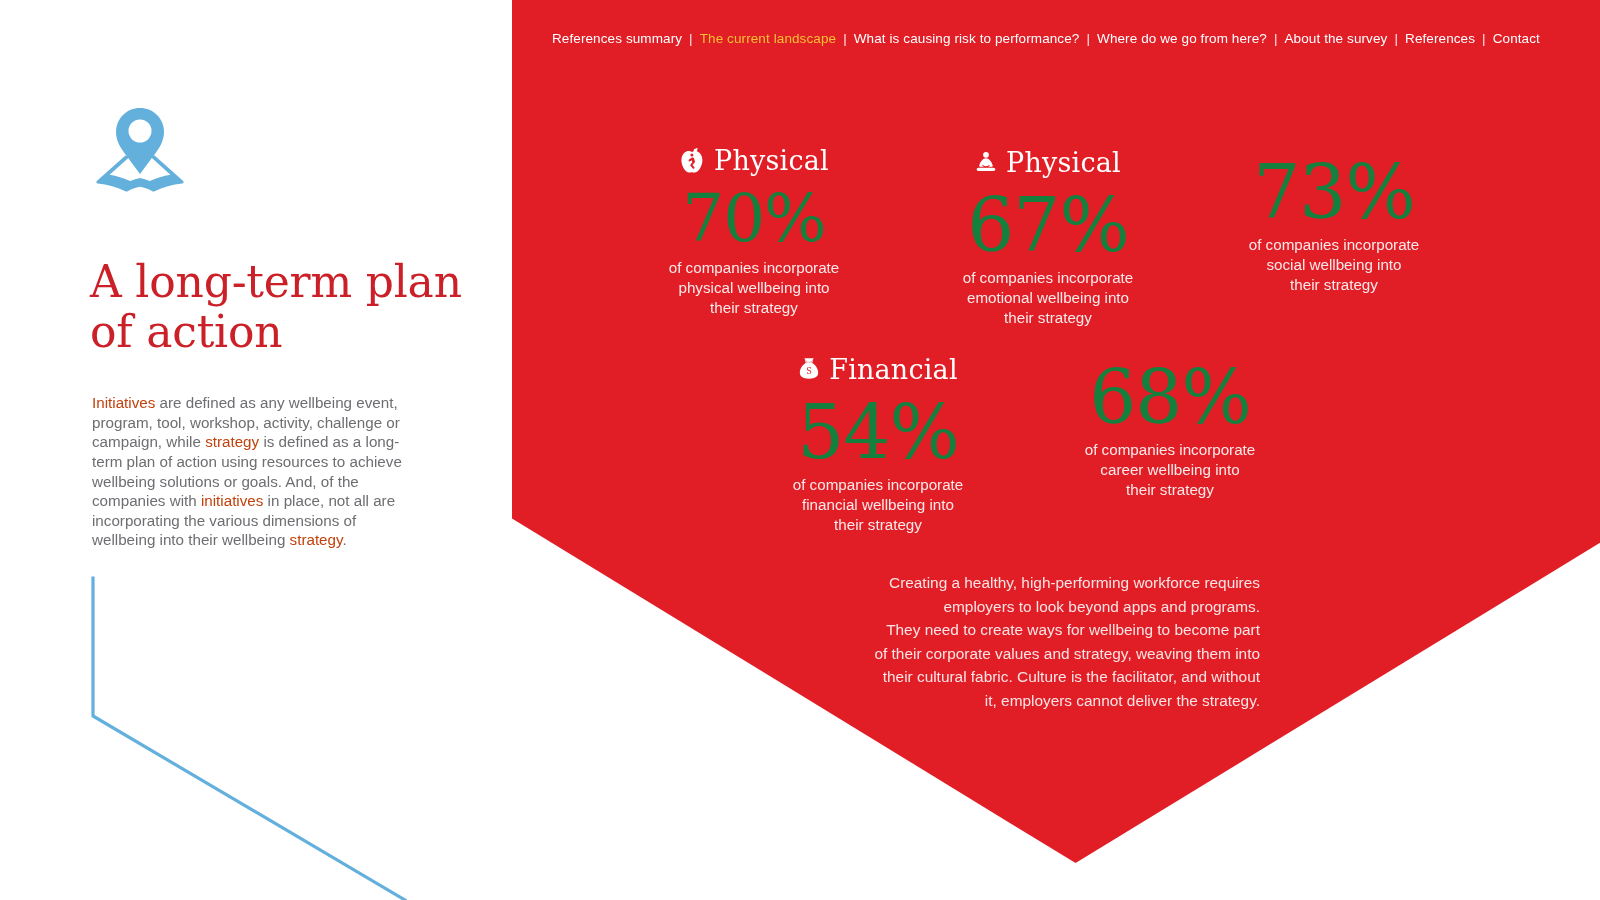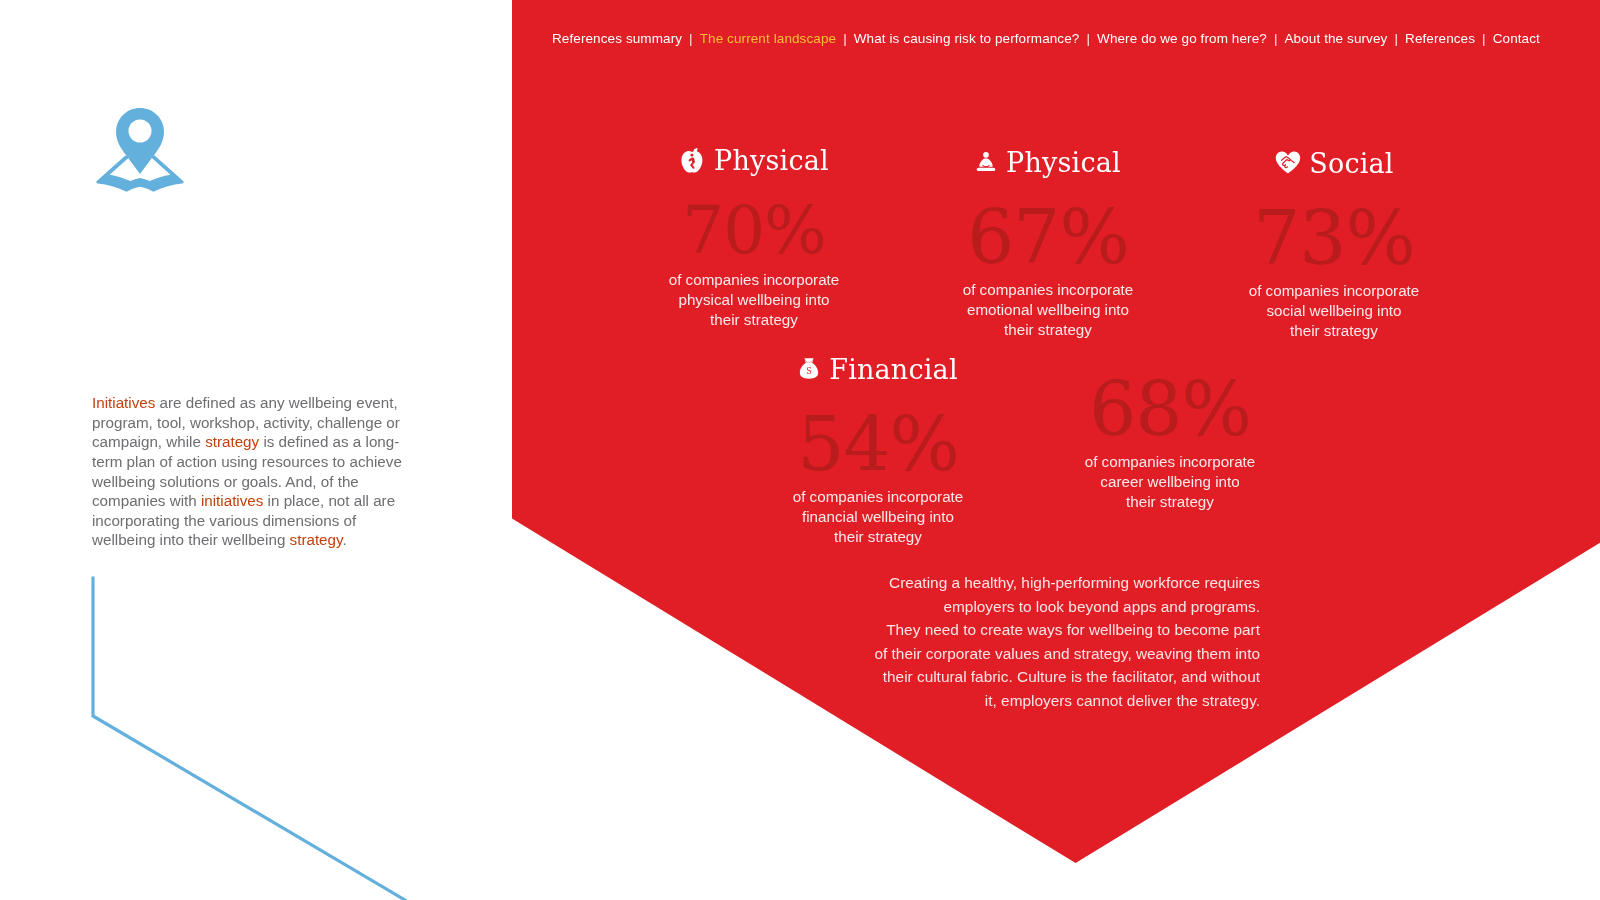--- a/index.html
+++ b/index.html
@@ -83,23 +83,23 @@
     font-weight:400;
     color:#ffffff;
     letter-spacing:.2px;
     white-space:nowrap;
   }
   .stat-pct{
     font-family:"DejaVu Serif", serif;
     font-weight:400;
     font-size:66px;
     line-height:74px;
-    color:#b91c1c;
+    color:#15803d;
     letter-spacing:-1px;
-    margin-top:14px;
+    margin-top:2px;
   }
   .stat-pct.big{font-size:74px;line-height:82px;}
   .stat-cap{
     font-size:15.2px;
     line-height:20px;
     color:#FCE9EA;
     margin-top:2px;
     white-space:pre-line;
   }
   .closing{
@@ -139,20 +139,22 @@
   <div class="pin-icon">
     <svg viewBox="0 0 96 95" width="96" height="95" aria-hidden="true">
       <path d="M48 4c-13.3 0-24 10.6-24 23.7 0 9.2 4.6 16.2 9.7 23.1L48 70l14.3-19.2C67.4 43.9 72 36.9 72 27.7 72 14.6 61.3 4 48 4Z" fill="#64B0DD"></path>
       <circle cx="48" cy="27" r="11.5" fill="#ffffff"></circle>
       <path d="M4 54.5c0-0.5 0.6-0.9 1.1-0.7 10.5 3.6 22.4 7.2 30.3 14.4l4.4 5.9-8.6 4.2c-8.5-6.2-17.8-9.3-26.3-11.9-0.6-0.2-0.9-0.6-0.9-1.1V54.5Z" fill="none"></path>
       <path d="M33.4 51.6 4.8 77.1c-0.9 0.8-0.4 2.3 0.8 2.4 9.9 0.9 19.4 3.6 28.3 7.9 0.4 0.2 0.9 0.2 1.3 0 4.1-2.3 8.4-3.8 12.8-4.6V74c-3.3 0.6-6.6 1.6-9.8 3-6.6-2.9-13.5-5-20.6-6.2l21.3-19c-1.9-0.1-3.6-0.1-5.5 0Z" fill="#64B0DD"></path>
       <path d="M62.6 51.6 91.2 77.1c0.9 0.8 0.4 2.3-0.8 2.4-9.9 0.9-19.4 3.6-28.3 7.9-0.4 0.2-0.9 0.2-1.3 0-4.1-2.3-8.4-3.8-12.8-4.6V74c3.3 0.6 6.6 1.6 9.8 3 6.6-2.9 13.5-5 20.6-6.2L57.1 51.6c1.9-0.1 3.6-0.1 5.5 0Z" fill="#64B0DD"></path>
     </svg>
   </div>
 
+  <h1 class="headline">A long-term
+plan of action</h1>
 
   <p class="body-copy" id="body-copy"><span class="hl">Initiatives</span><span> are defined as any wellbeing event, program, tool, workshop, activity, challenge or campaign, while </span><span class="hl">strategy</span><span> is defined as a long-term plan of action using resources to achieve wellbeing solutions or goals. And, of the companies with </span><span class="hl">initiatives</span><span> in place, not all are incorporating the various dimensions of wellbeing into their wellbeing </span><span class="hl">strategy</span><span>.</span></p>
 
   <div class="blue-rule">
     <svg viewBox="0 0 340 340" width="340" height="340" aria-hidden="true">
       <path d="M13 13 L13 151 L325 335" fill="none" stroke="#64B0DD" stroke-width="3.2" stroke-linecap="square" stroke-linejoin="miter"></path>
     </svg>
   </div>
 
   <div class="stat" id="stat-0" style="left:634px;top:146px;width:240px;">
@@ -185,32 +187,20 @@
       </span>
       <span class="stat-title">Physical</span>
     </div>
     <div class="stat-pct big">67%</div>
     <div class="stat-cap">of companies incorporate
 emotional wellbeing into
 their strategy</div>
   </div>
 
   <div class="stat" id="stat-2" style="left:1214px;top:149px;width:240px;">
-    <div class="stat-head">
-      <span class="stat-ico">
-        <svg viewBox="0 0 28 26" width="28" height="26" aria-hidden="true">
-          <path d="M14 24.2S1.8 16.4 1.8 8.9c0-3.6 2.8-6.4 6.2-6.4 2.4 0 4.5 1.4 5.5 3.4h1c1-2 3.1-3.4 5.5-3.4 3.4 0 6.2 2.8 6.2 6.4 0 7.5-12.2 15.3-12.2 15.3Z" fill="#fff"></path>
-          <path d="M7.6 11.3 11.4 8c.4-.4 1-.4 1.5-.1l2.9 2c.5.3.6 1 .2 1.5-.3.4-.9.5-1.4.2l-1.6-1-3.6 3.1" fill="none" stroke="#E11D26" stroke-width="1.2" stroke-linecap="round"></path>
-          <path d="M9.2 14c-.6.5-.7 1.4-.2 2 .5.6 1.3.7 1.9.2l.6-.5" fill="none" stroke="#E11D26" stroke-width="1.2" stroke-linecap="round"></path>
-          <path d="M11.2 16.1c-.6.5-.7 1.4-.2 2 .5.6 1.3.7 1.9.2l.6-.5" fill="none" stroke="#E11D26" stroke-width="1.2" stroke-linecap="round"></path>
-          <path d="M16.4 10.6l3.8 3.1" fill="none" stroke="#E11D26" stroke-width="1.2" stroke-linecap="round"></path>
-        </svg>
-      </span>
-      <span class="stat-title">Social</span>
-    </div>
     <div class="stat-pct big">73%</div>
     <div class="stat-cap">of companies incorporate
 social wellbeing into
 their strategy</div>
   </div>
 
   <div class="stat" id="stat-3" style="left:758px;top:355px;width:240px;">
     <div class="stat-head">
       <span class="stat-ico w-sm">
         <svg viewBox="0 0 24 28" width="22" height="28" aria-hidden="true">

